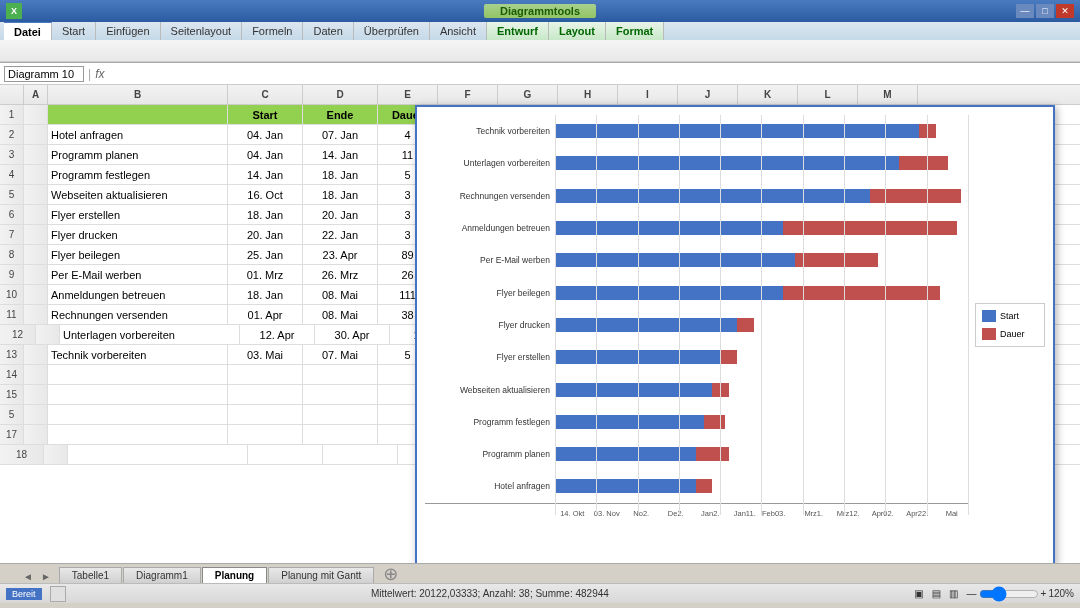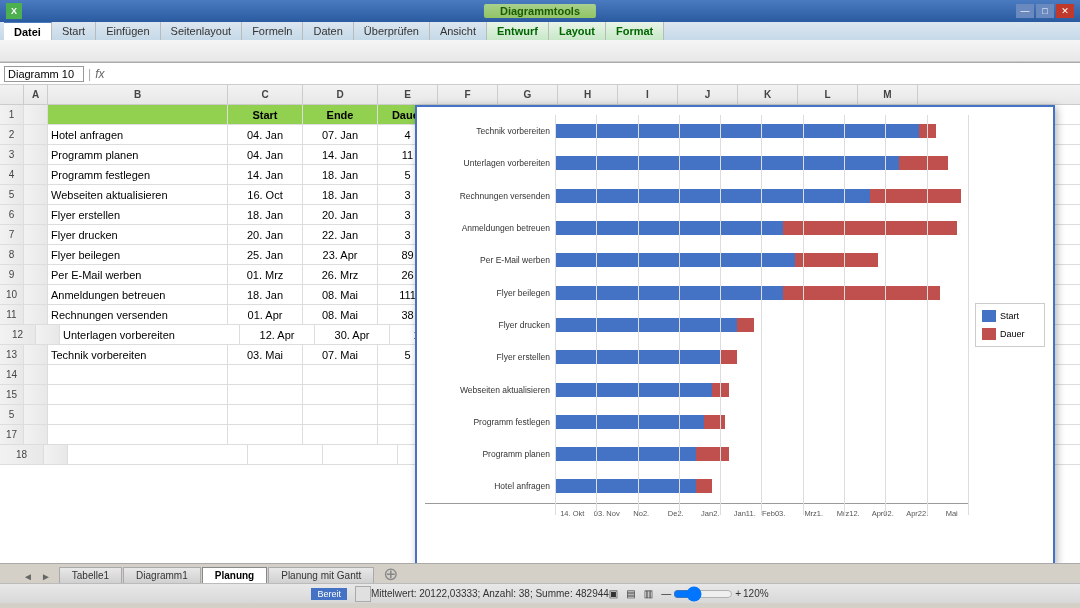--- a/index.html
+++ b/index.html
@@ -133,21 +133,21 @@
     .cell.center { justify-content: center; }
     .cell.col-a { background: linear-gradient(to right, #f2f2f2, #e8e8e8); justify-content: center; }
 
     
     .status-bar {
       height: 20px;
       background: linear-gradient(to bottom, #e8e8e8, #d8d8d8);
       border-top: 1px solid #bbb;
       display: flex;
       align-items: center;
-      justify-content: center;
+      justify-content: space-between;
       padding: 0 6px;
       font-size: 10px;
       color: #333;
     }
     .status-left { display: flex; gap: 8px; align-items: center; }
     .status-right { display: flex; gap: 8px; align-items: center; }
 
     
     .sheet-tabs {
       height: 20px;

